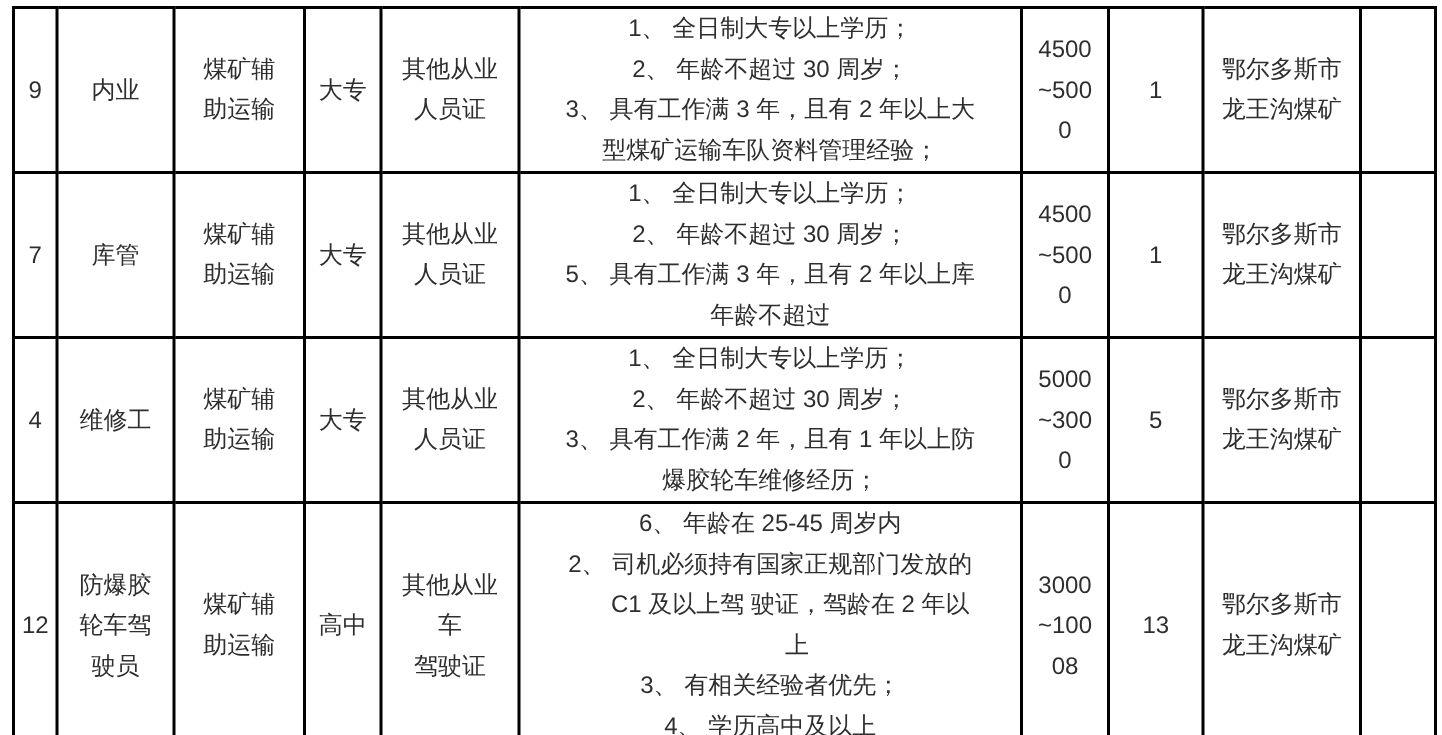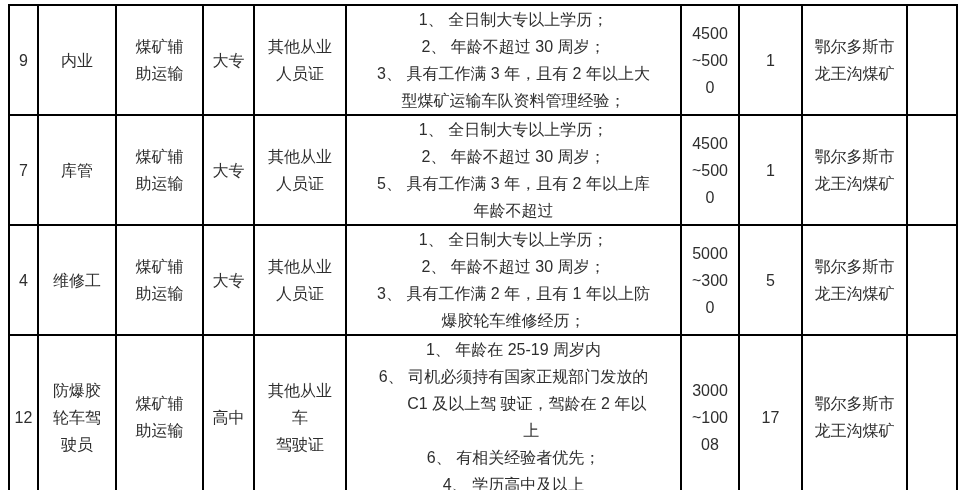--- a/index.html
+++ b/index.html
@@ -196,34 +196,34 @@
           </td>
           <td class="col-education">
             <div class="line">高中</div>
           </td>
           <td class="col-certificate">
             <div class="line">其他从业</div>
             <div class="line">车</div>
             <div class="line">驾驶证</div>
           </td>
           <td class="col-requirements">
-            <div class="line">1、 年龄在 25-19 周岁内</div>
-            <div class="line">6、 司机必须持有国家正规部门发放的</div>
+            <div class="line">6、 年龄在 25-45 周岁内</div>
+            <div class="line">2、 司机必须持有国家正规部门发放的</div>
             <div class="line">      C1 及以上驾 驶证，驾龄在 2 年以</div>
             <div class="line">        上</div>
-            <div class="line">6、 有相关经验者优先；</div>
+            <div class="line">3、 有相关经验者优先；</div>
             <div class="line">4、 学历高中及以上</div>
           </td>
           <td class="col-salary">
             <div class="line">3000</div>
             <div class="line">~100</div>
             <div class="line">08</div>
           </td>
           <td class="col-headcount">
-            <div class="line">17</div>
+            <div class="line">13</div>
           </td>
           <td class="col-location">
             <div class="line">鄂尔多斯市</div>
             <div class="line">龙王沟煤矿</div>
           </td>
           <td class="col-remarks"></td>
         </tr>
       </tbody>
   </table>
 </div>

